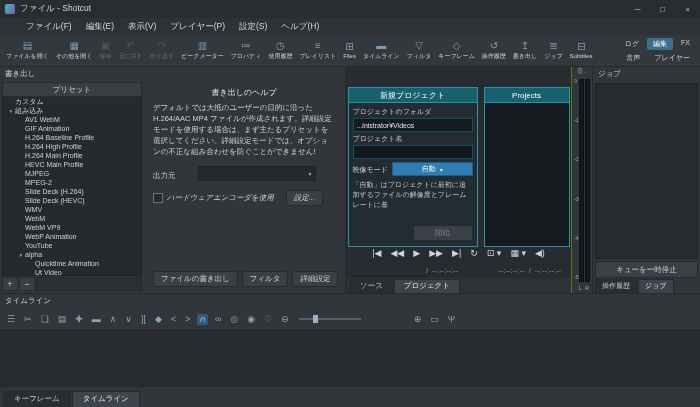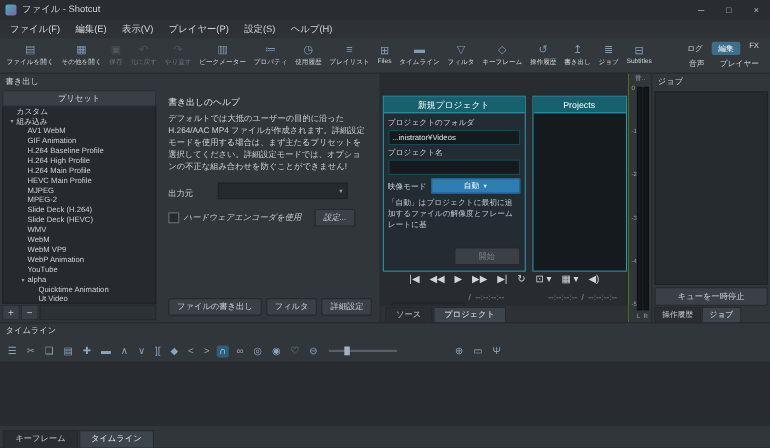--- a/index.html
+++ b/index.html
@@ -5,21 +5,21 @@
   html,body{margin:0;padding:0;background:#1b1e20;}
   .window{width:700px;height:407px;position:relative;overflow:hidden;display:flex;flex-direction:column;
     background:#31363b;color:#d4d9dd;font-family:"Liberation Sans","DejaVu Sans",sans-serif;font-size:8px;}
   
   .titlebar{height:18px;background:#292d31;display:flex;align-items:center;padding-left:5px;gap:5px;flex:0 0 auto;}
   .app-icon{width:10px;height:10px;border-radius:2px;background:linear-gradient(135deg,#45b4c8,#7e5fa0);flex:0 0 auto;}
   .title-text{font-size:8.5px;color:#cfd4d8;white-space:nowrap;}
   .win-controls{margin-left:auto;display:flex;height:100%;}
   .win-btn{width:25px;display:flex;align-items:center;justify-content:center;font-size:8px;color:#c3c9cd;}
   
-  .menubar{height:17px;background:#2e3237;display:flex;align-items:flex-end;padding-left:2px;flex:0 0 auto;}
+  .menubar{height:17px;background:#2e3237;display:flex;align-items:flex-end;padding-left:19px;flex:0 0 auto;}
   .menu-item{padding:0 7px;font-size:8.5px;line-height:17px;white-space:nowrap;}
   
   .toolbar{height:31px;background:#33383d;border-bottom:1px solid #26292d;display:flex;flex:0 0 auto;}
   .tb-items{display:flex;align-items:center;gap:1px;padding-left:3px;flex:1;min-width:0;overflow:hidden;}
   .tb-btn{display:flex;flex-direction:column;align-items:center;justify-content:center;padding:1px 3px;gap:1px;border-radius:2px;}
   .tb-btn .icon-slot{font-size:10px;line-height:10px;color:#7d9cba;}
   .tb-label{font-size:6px;white-space:nowrap;color:#ced3d7;}
   .tb-btn.disabled .icon-slot{color:#4d565e;}
   .tb-btn.disabled .tb-label{color:#6a7178;}
   .layout-switch{display:flex;flex-direction:column;justify-content:center;gap:2px;padding:2px 4px 2px 2px;flex:0 0 auto;}
@@ -34,21 +34,21 @@
   .export-body{flex:1;display:flex;min-height:0;padding:0 2px 2px 2px;gap:3px;}
   .preset-col{width:140px;flex:0 0 auto;display:flex;flex-direction:column;min-height:0;}
   .preset-header{height:13px;background:#3a3f45;border:1px solid #2a2e32;font-size:7.5px;display:flex;align-items:center;justify-content:center;flex:0 0 auto;}
   .preset-list{flex:1;background:#26292e;border:1px solid #1f2226;border-top:none;overflow:hidden;min-height:0;}
   .preset-row{height:9px;display:flex;align-items:center;font-size:7px;white-space:nowrap;color:#ced3d7;overflow:hidden;}
   .preset-caret{width:8px;flex:0 0 auto;font-size:5.5px;color:#9aa1a8;text-align:center;}
   .preset-actions{height:14px;display:flex;gap:1px;padding-top:1px;flex:0 0 auto;}
   .mini-btn{width:14px;height:12px;background:#3a3f45;border:1px solid #2a2e32;display:flex;align-items:center;justify-content:center;font-size:9px;color:#ced3d7;}
   .spacer-bar{flex:1;background:#2c3136;border:1px solid #26292d;}
   .help-col{flex:1;display:flex;flex-direction:column;padding:3px 8px;min-width:0;}
-  .help-title{font-size:8px;text-align:left;color:#e2e6e9;margin:2px 0 5px;}
+  .help-title{font-size:8px;text-align:center;color:#e2e6e9;margin:2px 0 5px;}
   .help-text{font-size:7.5px;line-height:1.45;color:#ced3d7;}
   .from-row{display:flex;align-items:flex-end;gap:22px;margin-top:9px;}
   .lbl{font-size:7.5px;color:#ced3d7;white-space:nowrap;}
   .combo{width:110px;height:13px;background:#26292e;border:1px solid #1f2226;display:flex;align-items:center;justify-content:space-between;padding:0 3px;}
   .caret-ic{font-size:6px;color:#9aa1a8;}
   .hw-row{display:flex;align-items:center;gap:4px;margin-top:9px;font-style:italic;}
   .checkbox{width:8px;height:8px;background:#26292e;border:1px solid #6b737a;flex:0 0 auto;}
   .btn{background:#3a4045;border:1px solid #26292d;border-radius:2px;color:#ced3d7;font-size:7.5px;height:14px;display:inline-flex;align-items:center;justify-content:center;padding:0 7px;white-space:nowrap;}
   .config-btn{margin-left:8px;}
   .flex-spacer{flex:1;}

